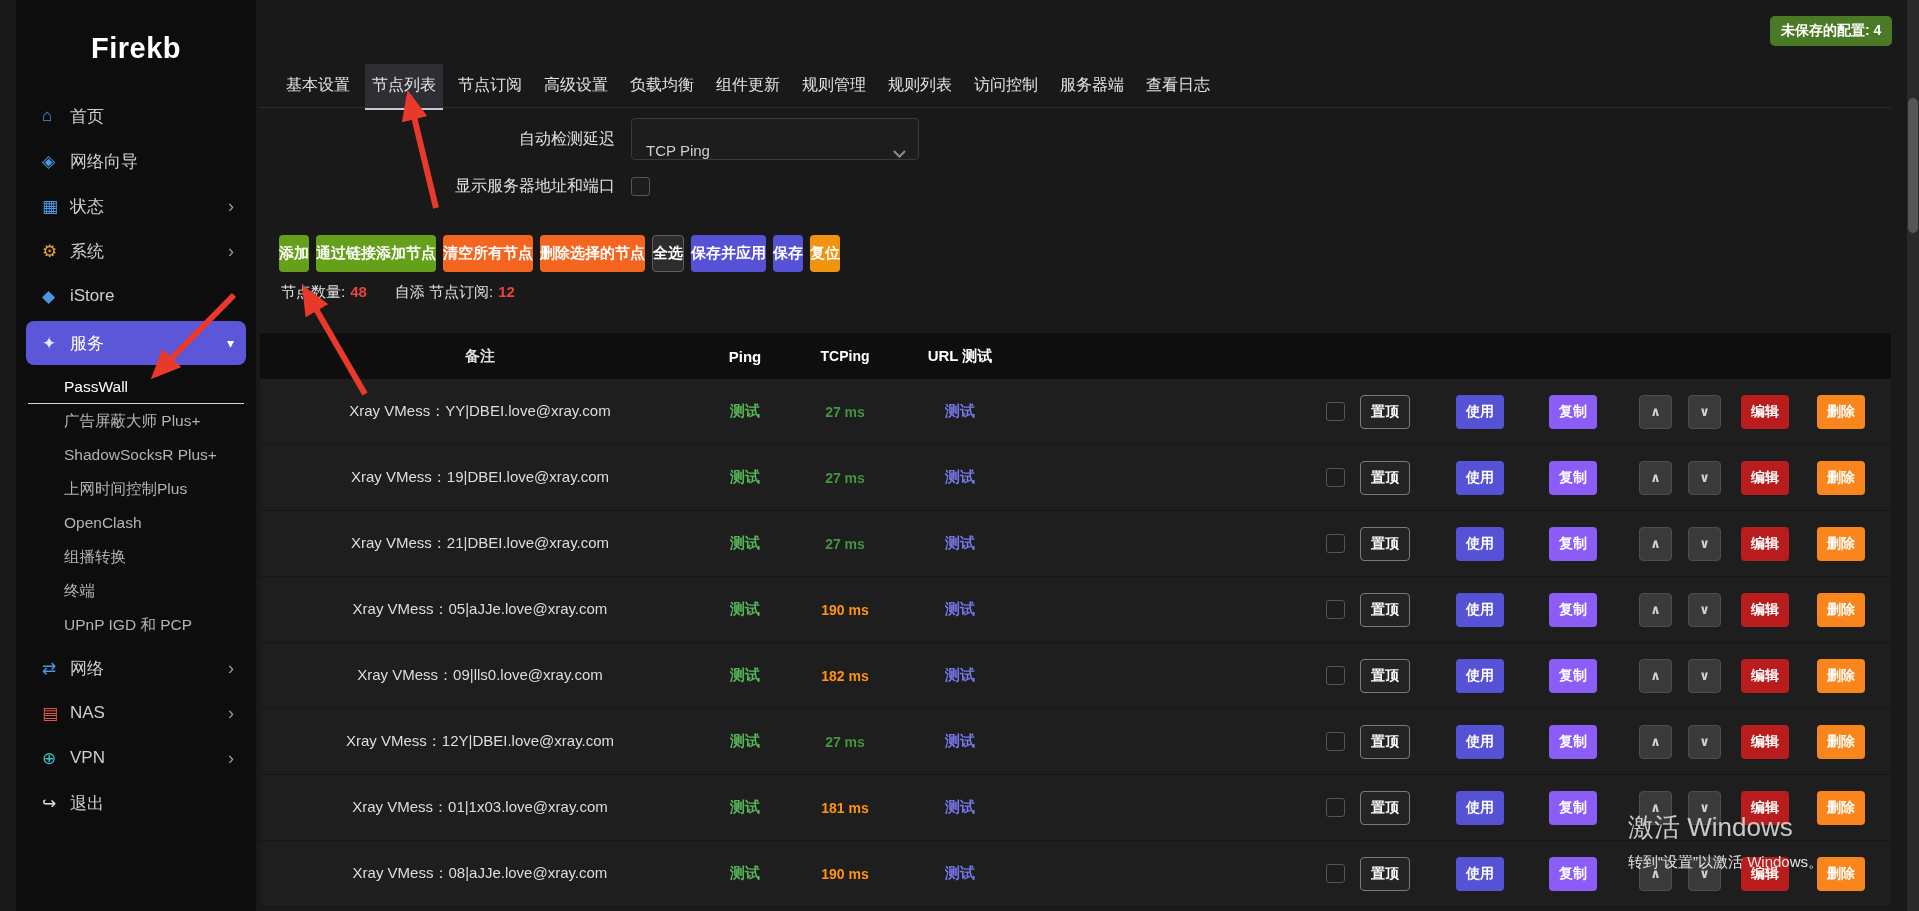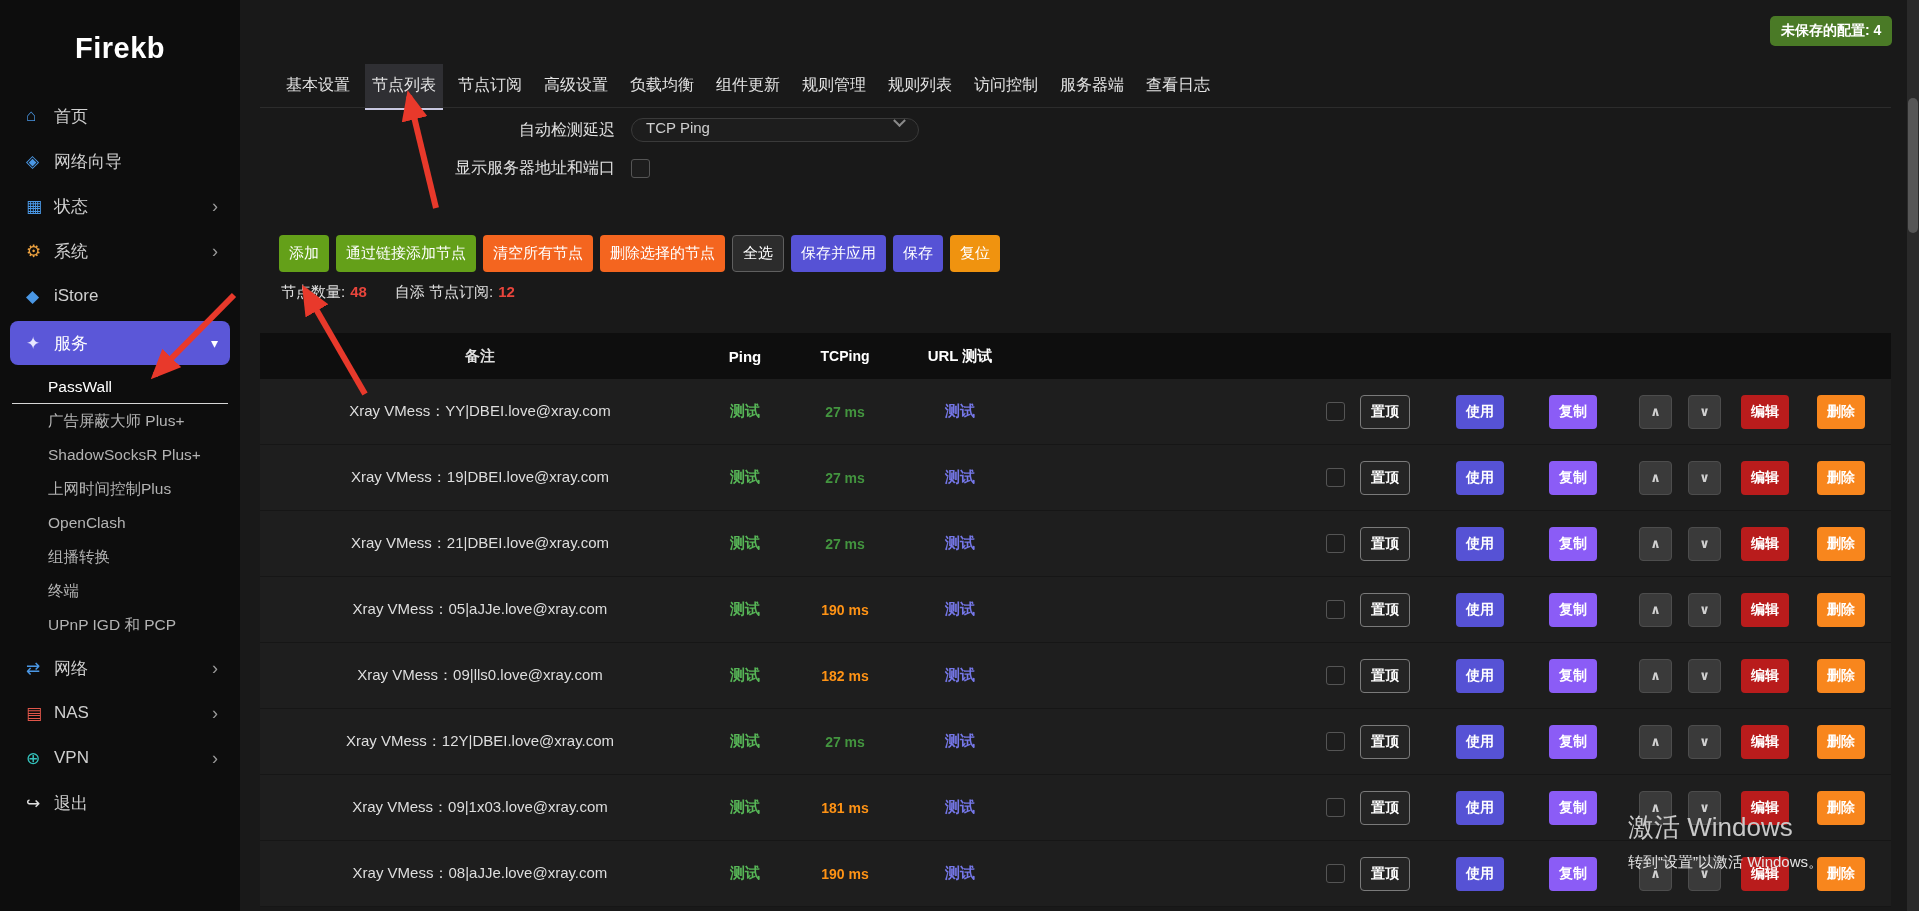--- a/index.html
+++ b/index.html
@@ -1,21 +1,21 @@
 <!DOCTYPE html>
 <html><head>
 <meta charset="utf-8">
 <style>
   * { margin:0; padding:0; box-sizing:border-box; }
   html,body { background:#101010; }
   body { font-family:"Liberation Sans","DejaVu Sans",sans-serif; }
   .screen { position:relative; width:1919px; height:911px; background:#191919; overflow:hidden; color:#ddd; }
 
   
-  .sidebar { position:absolute; left:0; top:0; width:240px; height:100%; background:#0d0d0d; }
+  .sidebar { position:absolute; left:16px; top:0; width:240px; height:100%; background:#0d0d0d; }
   .logo { height:96px; display:flex; align-items:center; justify-content:center; color:#fff; font-size:29px; font-weight:800; letter-spacing:.5px; }
   .nav-item { display:flex; align-items:center; height:40px; margin:0 10px 5px 10px; padding:0 12px 0 16px; border-radius:8px; color:#cfcfcf; font-size:17px; cursor:pointer; }
   .nav-item.active { background:#5b57d8; color:#fff; height:44px; }
   .nav-icon { width:28px; font-size:17px; }
   .nav-label { flex:0 1 auto; }
   .nav-chevron { margin-left:auto; font-size:18px; color:#9a9a9a; line-height:1; }
   .nav-item.active .nav-chevron { color:#fff; font-size:14px; }
   .submenu { margin:2px 12px 6px 12px; }
   .sub-item { display:flex; align-items:center; height:34px; padding-left:36px; font-size:15.5px; color:#b3b3b3; cursor:pointer; }
   .sub-item.active { color:#ffffff; border-bottom:1px solid #d6d6d6; }
@@ -26,27 +26,27 @@
   
   .tabs { position:absolute; left:279px; top:64px; display:flex; gap:8px; }
   .tab { padding:11px 7px; font-size:16px; font-weight:normal; color:#e3e3e3; cursor:pointer; border-bottom:3px solid transparent; white-space:nowrap; }
   .tab.active { background:#2f2f33; border-bottom-color:#c7c7e0; }
   .tabline { position:absolute; left:260px; top:107px; width:1631px; height:1px; background:#2c2c2c; }
 
   
   .form { position:absolute; left:279px; top:118px; }
   .form-row { display:flex; align-items:center; margin-bottom:16px; }
   .form-label { width:352px; text-align:right; padding-right:16px; font-size:16px; color:#e0e0e0; }
-  .select { width:288px; height:24px; background:#1d1d1d; border:1px solid #3a3a3a; border-radius:12px; display:flex; align-items:flex-start; padding:0 14px; font-size:15px; color:#cfcfcf; cursor:pointer; }
+  .select { width:288px; height:42px; background:#1d1d1d; border:1px solid #3a3a3a; border-radius:4px; display:flex; align-items:flex-end; padding:0 14px; font-size:15px; color:#cfcfcf; cursor:pointer; }
   .sel-chevron { margin-left:auto; width:9px; height:9px; border-right:2px solid #8a8a8a; border-bottom:2px solid #8a8a8a; transform:rotate(45deg) translate(-2px,-2px); }
   .checkbox { width:19px; height:19px; background:#1d1d1d; border:1px solid #555; border-radius:3px; display:inline-block; cursor:pointer; }
 
   
   .toolbar { position:absolute; left:279px; top:235px; display:flex; gap:7px; }
-  .tbtn { height:37px; padding:0 10px; border:none; border-radius:4px; color:#fff; font-size:15px; font-weight:normal; cursor:pointer; font-family:inherit; white-space:nowrap; }
+  .tbtn { height:37px; padding:0 0; border:none; border-radius:4px; color:#fff; font-size:15px; font-weight:bold; cursor:pointer; font-family:inherit; white-space:nowrap; }
 
   
   .counts { position:absolute; left:281px; top:283px; font-size:15px; color:#e0e0e0; }
   .counts .red { color:#e8453c; font-weight:bold; margin-left:5px; }
   .counts .second { margin-left:28px; }
 
   
   .node-table { position:absolute; left:260px; top:333px; width:1631px; }
   .thead { display:flex; align-items:center; height:46px; background:#0e0e0e; font-weight:bold; font-size:15px; color:#fff; }
   .trow { display:flex; align-items:center; height:66px; background:#1e1e1e; border-bottom:1px solid #161616; }
@@ -307,21 +307,21 @@
             <button class="rbtn pin">置顶</button>
             <button class="rbtn use">使用</button>
             <button class="rbtn copy">复制</button>
             <button class="rbtn arrow up"><span>∧</span></button>
             <button class="rbtn arrow down"><span>∨</span></button>
             <button class="rbtn edit">编辑</button>
             <button class="rbtn del">删除</button>
           </div>
         </div>
         <div class="trow">
-          <div class="col-remark">Xray VMess：09|1x03.love@xray.com</div>
+          <div class="col-remark">Xray VMess：01|1x03.love@xray.com</div>
           <div class="col-ping"><a class="test-link ping-link">测试</a></div>
           <div class="col-tcping" style="color: rgb(255, 147, 21);">181 ms</div>
           <div class="col-url"><a class="test-link url-link">测试</a></div>
           <div class="col-spacer"></div>
           <div class="col-check">
             <span class="checkbox"></span>
           </div>
           <div class="col-actions">
             <button class="rbtn pin">置顶</button>
             <button class="rbtn use">使用</button>

